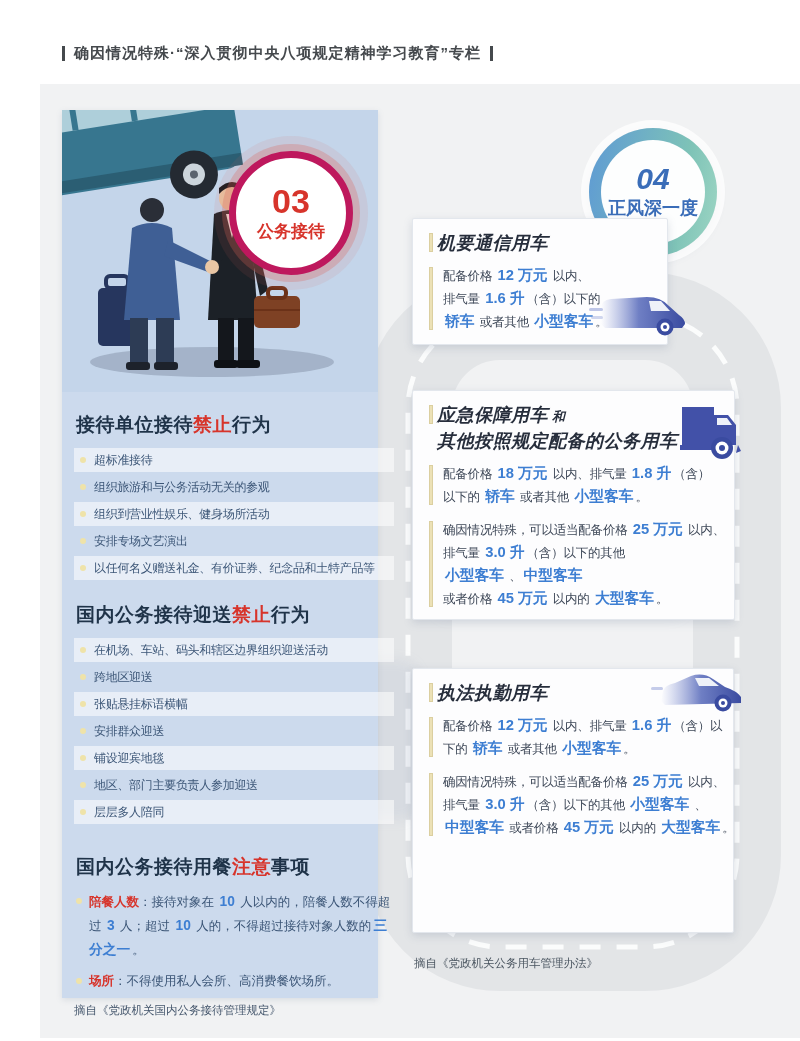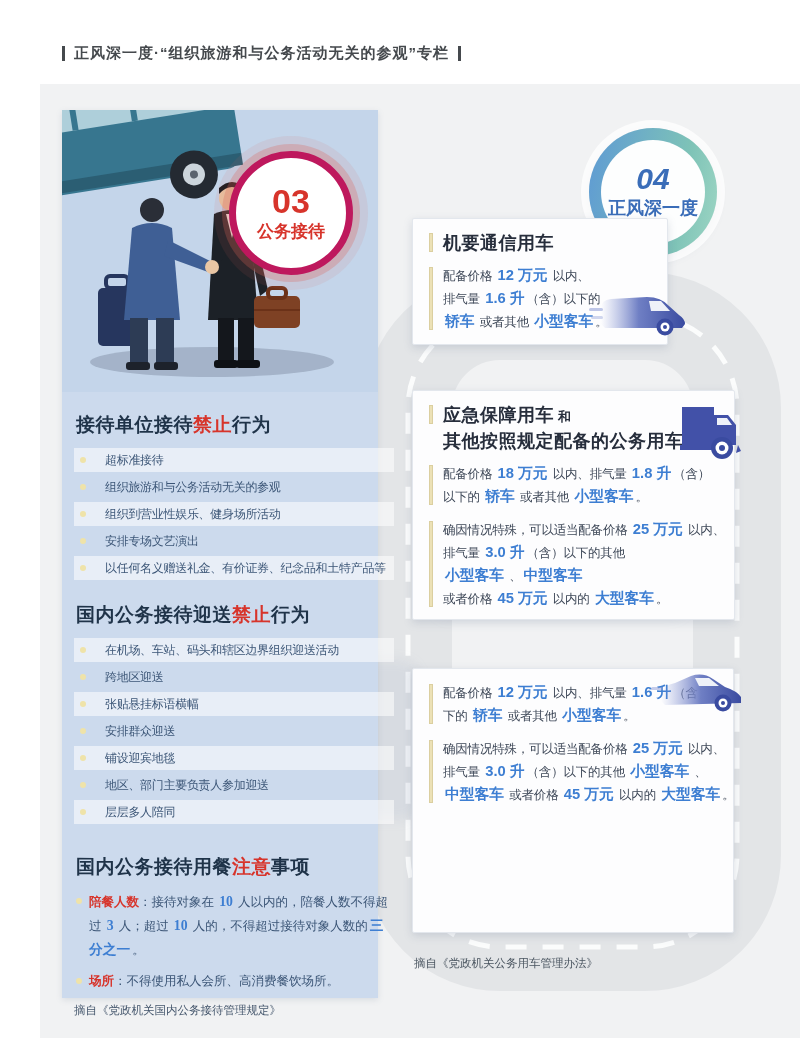--- a/index.html
+++ b/index.html
@@ -10,24 +10,24 @@
   #roadsvg{position:absolute;left:0;top:0;width:800px;height:1041px;}
 
   
   #hdr{position:absolute;left:62px;top:44px;display:flex;align-items:center;gap:9px;}
   #hdr .bar{width:3px;height:15px;background:#45494d;}
   #hdr .t{font-size:15px;font-weight:bold;color:#45494d;letter-spacing:1px;}
 
   
   #lcard{position:absolute;left:62px;top:110px;width:316px;height:888px;background:#ccdaed;box-shadow:0 2px 6px rgba(110,125,150,.18);}
   #illus{position:absolute;left:0;top:0;width:316px;height:282px;background:#c4d5ea;overflow:hidden;}
-  #lbody{position:absolute;left:0;top:282px;width:344px;padding:12px 12px 10px 12px;box-sizing:border-box;font-family:Liberation Serif, serif;}
+  #lbody{position:absolute;left:0;top:282px;width:344px;padding:12px 12px 10px 12px;box-sizing:border-box;}
   .lhead{font-size:19px;font-weight:800;color:#1f3349;margin:10px 2px 10px 2px;letter-spacing:.5px;}
   .lhead:first-child{margin-top:8px;}
-  .lrow{position:relative;display:flex;align-items:center;font-size:12px;color:#3c5677;height:24px;margin-bottom:3px;padding-left:6px;letter-spacing:-.3px;white-space:nowrap;gap:11px;}
+  .lrow{position:relative;display:flex;align-items:center;font-size:12px;color:#3c5677;height:24px;margin-bottom:3px;padding-left:6px;letter-spacing:-.3px;white-space:nowrap;}
   .lrow.band{background:rgba(255,255,255,.55);}
   .dot{flex:0 0 auto;width:6px;height:6px;border-radius:50%;background:#efe3a9;margin-right:8px;}
   .note{position:relative;font-size:12.5px;line-height:23px;color:#3c5677;margin:0 2px 8px 2px;padding-left:13px;}
   .note .ndot{position:absolute;left:0;top:8px;width:6px;height:6px;border-radius:50%;background:#efe3a9;}
   .lsrc{font-size:11.5px;color:#44566c;text-align:left;margin:10px 2px 0 0;}
 
   
   #badge03{position:absolute;left:229px;top:151px;width:124px;height:124px;border-radius:50%;
     background:#ffffff;border:7px solid #be185d;box-sizing:border-box;
     box-shadow:0 0 0 7px rgba(219,96,85,.28), 0 0 0 15px rgba(219,96,85,.10);
@@ -40,21 +40,21 @@
   #badge04 .inner{width:100%;height:100%;border-radius:50%;background:#fdfefe;display:flex;flex-direction:column;align-items:center;justify-content:center;}
   #badge04 .num{font-size:30px;font-weight:800;color:#3a6db8;line-height:30px;font-style:italic;}
   #badge04 .lab{font-size:18px;font-weight:800;color:#3a6db8;margin-top:2px;}
 
   
   .vcard{position:absolute;background:#fdfdfe;border:1px solid #e3e7ed;border-radius:2px;
     box-shadow:0 3px 8px rgba(105,120,145,.22);box-sizing:border-box;padding:12px 12px 10px 16px;}
   #vcard1{left:412px;top:218px;width:256px;height:127px;}
   #vcard2{left:412px;top:390px;width:323px;height:230px;}
   #vcard3{left:412px;top:668px;width:322px;height:265px;}
-  .vtitle{position:relative;font-size:18px;line-height:24px;font-weight:800;color:#272e3c;padding-left:14px;margin-bottom:9px;letter-spacing:.5px;}
+  .vtitle{position:relative;font-size:18px;line-height:24px;font-weight:800;color:#272e3c;padding-left:8px;margin-bottom:9px;letter-spacing:.5px;font-style:italic;}
   .vtitle::before{content:"";position:absolute;left:0;top:2px;width:4px;height:19px;background:#ece1b6;border:1px solid rgba(190,175,120,.35);box-sizing:border-box;}
   .vpara{position:relative;font-size:12.5px;line-height:22px;color:#3d4757;padding-left:14px;margin-bottom:10px;white-space:nowrap;letter-spacing:-.2px;}
   .vpara::before{content:"";position:absolute;left:0;top:3px;bottom:3px;width:4px;background:#ece1b6;border:1px solid rgba(190,175,120,.35);box-sizing:border-box;}
   .run-blue{color:#3d7ed2;font-weight:700;font-size:1.18em;margin:0 2px;letter-spacing:0;}
   .run-red{color:#d7342b;font-weight:700;}
   .run-small{font-size:.72em;font-weight:700;}
   .note .run-blue{font-size:1.1em;}
   .vicon{position:absolute;}
   #vicon1{right:-22px;bottom:8px;width:100px;height:48px;}
   #vicon2{right:-8px;top:10px;width:62px;height:60px;}
@@ -75,21 +75,21 @@
     <rect x="408" y="316" width="329" height="631" rx="92" fill="none" stroke="#e3e5e7" stroke-width="88"></rect>
     <rect x="408" y="316" width="329" height="631" rx="92" fill="none" stroke="#fbfcfc" stroke-width="5" stroke-dasharray="21 16"></rect>
   </svg>
 
   <div class="bleed" style="left:120px;top:430px;width:230px;height:420px;background:rgba(120,140,185,.07);"></div>
   <div class="bleed" style="left:350px;top:660px;width:70px;height:160px;background:rgba(120,140,180,.10);"></div>
   <div class="bleed" style="left:430px;top:560px;width:260px;height:60px;background:rgba(140,150,175,.05);"></div>
 
   <div id="hdr">
     <span class="bar"></span>
-    <span class="t">正风深一度·“组织旅游和与公务活动无关的参观”专栏</span>
+    <span class="t">确因情况特殊·“深入贯彻中央八项规定精神学习教育”专栏</span>
     <span class="bar"></span>
   </div>
 
   <div id="lcard">
     <div id="illus">
       <svg width="316" height="282" viewBox="0 0 316 282" aria-hidden="true">
 
         <g transform="rotate(-9 120 40)">
           <rect x="-90" y="-62" width="268" height="128" rx="16" fill="#37768f"></rect>
           <rect x="-90" y="-30" width="250" height="34" rx="5" fill="#aecfda"></rect>
@@ -243,20 +243,21 @@
       <path d="M37,17 L47,17 L52,24 L37,24 Z" fill="#eef1f8"></path>
       <rect x="0" y="44" width="40" height="5" fill="#4251a8"></rect>
       <circle cx="42" cy="47" r="11" fill="#3a4ba0"></circle>
         <circle cx="42" cy="47" r="6.5" fill="#ffffff"></circle>
         <circle cx="42" cy="47" r="3" fill="#3a4ba0"></circle>
       <path d="M58,44 L61,50 L56,52 Z" fill="#4251a8"></path>
     </svg>
   </div>
 
   <div id="vcard3" class="vcard">
+    <div class="vtitle"><span>执法执勤用车</span></div>
     <div class="vpara"><span>配备价格 </span><span class="run-blue">12 万元</span><span> 以内、排气量 </span><span class="run-blue">1.6 升</span><span>（含）以</span><br><span>下的 </span><span class="run-blue">轿车</span><span> 或者其他 </span><span class="run-blue">小型客车</span><span>。</span></div>
     <div class="vpara"><span>确因情况特殊，可以适当配备价格 </span><span class="run-blue">25 万元</span><span> 以内、</span><br><span>排气量 </span><span class="run-blue">3.0 升</span><span>（含）以下的其他 </span><span class="run-blue">小型客车</span><span> 、</span><br><span class="run-blue">中型客车</span><span> 或者价格 </span><span class="run-blue">45 万元</span><span> 以内的 </span><span class="run-blue">大型客车</span><span>。</span></div>
     <svg id="vicon3" class="vicon" viewBox="0 0 96 44" aria-hidden="true">
       <defs>
           <linearGradient id="g3" x1="0" y1="0" x2="1" y2="0">
         <stop offset="0" stop-color="#8d9bd6" stop-opacity="0"></stop>
             <stop offset=".5" stop-color="#6f7fc4"></stop>
             <stop offset="1" stop-color="#3a4ba0"></stop>
       </linearGradient>
         </defs>

